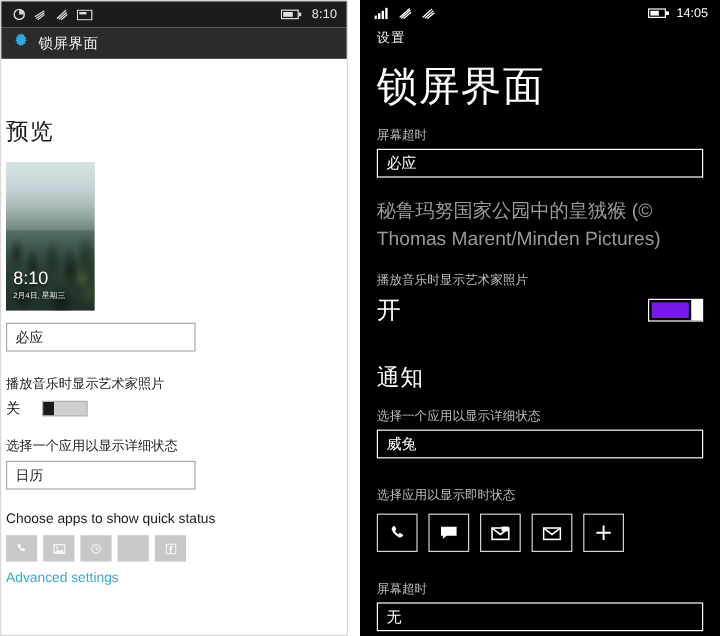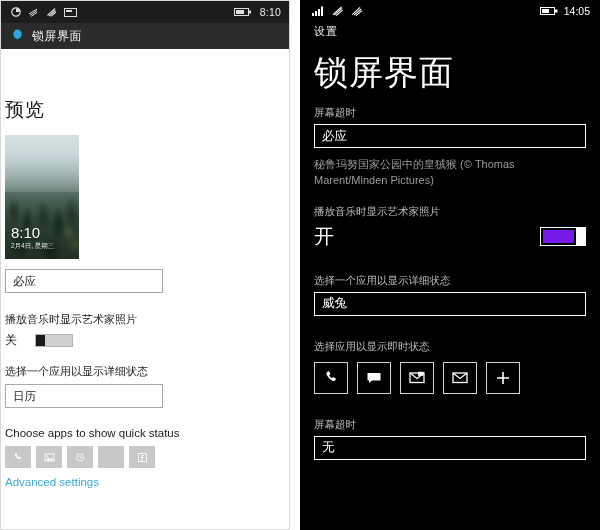--- a/index.html
+++ b/index.html
@@ -117,21 +117,21 @@
 
   .r-body { padding: 2px 14px 0 14px; }
   .r-app { font-size:11px; color:#f2f2f2; letter-spacing:1px; margin-bottom:13px; }
   .r-h1 { font-size:34px; font-weight:300; color:#fff; letter-spacing:1px; line-height:1.18; margin-bottom:14px;}
   .r-label { font-size:10.5px; color:#bdbdbd; margin-bottom:4px; }
   .r-combo {
     height: 24px; border:1.5px solid #ffffff; background:#000;
     display:flex; align-items:center; padding-left:7px;
     font-size:12.5px; color:#fff;
   }
-  .r-caption { font-size:11px; color:#9a9a9a; line-height:1.45; margin-top:9px; }
+  .r-caption { font-size:16px; color:#9a9a9a; line-height:1.45; margin-top:17px; }
   .r-gap { height:16px; }
   .r-gap-lg { height:24px; }
   .r-h2 { font-size:19px; font-weight:400; color:#fff; letter-spacing:.5px; margin:6px 0 12px 0; }
 
   .r-toggle-row { display:flex; align-items:center; justify-content:space-between; margin-top:2px; }
   .r-toggle-state { font-size:20px; font-weight:300; color:#fff; }
   .r-switch { width:46px; height:19px; border:1.5px solid #fff; display:flex; background:#000; }
   .r-switch .fill { flex:1; background:#7719e8; margin:2px; }
   .r-switch .thumb { width:9px; background:#fff; }
 
@@ -310,20 +310,21 @@
       <div class="r-label">播放音乐时显示艺术家照片</div>
       <div class="r-toggle-row">
         <span class="r-toggle-state">开</span>
         <span class="r-switch">
           <span class="fill"></span>
           <span class="thumb"></span>
         </span>
       </div>
 
       <div class="r-gap-lg"></div>
+      <div class="r-h2">通知</div>
 
       <div class="r-label">选择一个应用以显示详细状态</div>
       <div class="r-combo">威兔</div>
 
       <div class="r-gap-lg"></div>
       <div class="r-label">选择应用以显示即时状态</div>
       <div class="r-app-icons">
         <div class="r-tile">
           <svg width="15" height="15" viewBox="0 0 14 14">
               <path fill="#fff" d="M3.6 1.4c.5-.4 1.2.2 1.5.8l.6 1.1c.2.5.1.9-.3 1.2l-.6.5c.5 1.2 1.4 2.1 2.6 2.7l.5-.6c.3-.4.7-.5 1.2-.3l1.1.6c.6.3 1.2 1 .8 1.5l-.8.8c-.6.6-1.5.7-2.3.3-2.3-1.2-4.3-3.2-5.4-5.5-.4-.8-.3-1.7.3-2.3z"></path>

